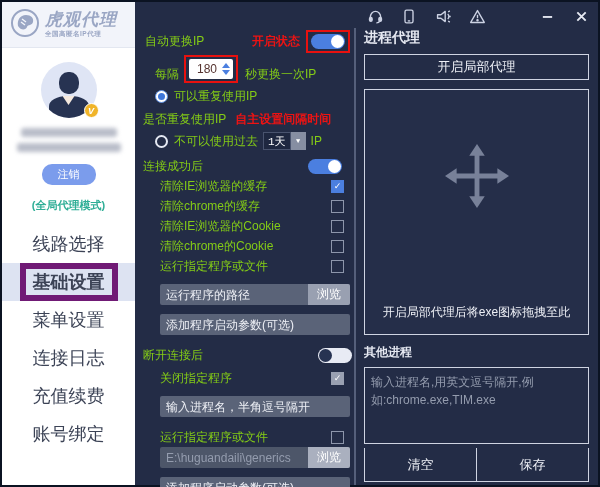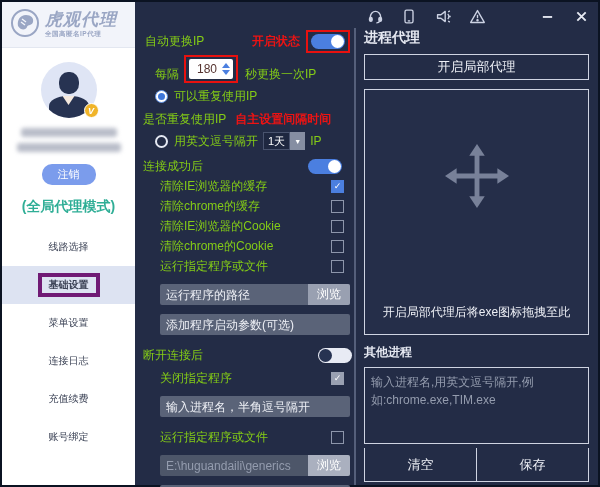--- a/index.html
+++ b/index.html
@@ -20,25 +20,25 @@
   .avatar-wrap { position:relative; width:56px; height:56px; margin:0 auto; }
   .avatar { width:56px; height:56px; border-radius:50%; background:#dfe5f5; overflow:hidden; position:relative; }
   .avatar .head { position:absolute; left:18px; top:10px; width:20px; height:22px; border-radius:45%; background:#273352; }
   .avatar .body { position:absolute; left:8px; top:34px; width:40px; height:22px; border-radius:45% 45% 0 0; background:#273352; }
   .avatar .collar { position:absolute; left:22px; top:34px; width:12px; height:9px; background:#f5e9de; clip-path:polygon(0 0,100% 0,50% 100%); }
   .vip-badge { position:absolute; right:-2px; bottom:0; width:15px; height:15px; border-radius:50%; background:#f0b429; color:#fff; font-size:9px; font-weight:bold; font-style:italic; display:flex; align-items:center; justify-content:center; border:1px solid #fff; }
   .blur-line { margin:4px auto 0; height:9px; border-radius:3px; background:#b9bdc9; filter:blur(2px); }
   .blur-line.l1 { width:96px; margin-top:10px; }
   .blur-line.l2 { width:104px; margin-top:6px; }
   .logout-btn { display:inline-block; margin-top:12px; padding:3px 16px; background:#7b9cec; color:#fff; font-size:11px; border:none; border-radius:10px; cursor:pointer; }
-  .mode-label { margin-top:13px; font-size:14px; color:#2fae96; font-weight:bold; }
+  .mode-label { margin-top:13px; font-size:11px; color:#2fae96; font-weight:bold; }
   .side-menu { margin-top:12px; }
-  .menu-item { height:38px; display:flex; align-items:center; justify-content:center; font-size:10px; color:#3c4356; cursor:pointer; }
+  .menu-item { height:38px; display:flex; align-items:center; justify-content:center; font-size:18px; color:#3c4356; cursor:pointer; }
   .menu-item.active { background:#dde3f2; }
-  .menu-item.active .menu-label { border:4px solid #701a75; padding:1px 7px; font-weight:bold; }
+  .menu-item.active .menu-label { border:6px solid #701a75; padding:1px 7px; font-weight:bold; }
   .version { position:absolute; bottom:4px; left:0; width:100%; text-align:center; font-size:11px; color:#474e60; }
 
   
   .dark-area { position:absolute; left:133px; top:0; right:0; bottom:0; background:#232c46; }
 
   
   .titlebar-icons { position:absolute; top:5px; right:8px; display:flex; align-items:center; gap:16px; z-index:5; }
   .tb-icon { width:18px; height:18px; display:flex; align-items:center; justify-content:center; cursor:pointer; }
   .tb-icon svg { display:block; }
   .tb-gap { width:20px; }
@@ -65,21 +65,21 @@
   .tri-up { width:0; height:0; border-left:4px solid transparent; border-right:4px solid transparent; border-bottom:5px solid #4b7fe0; }
   .tri-down { width:0; height:0; border-left:4px solid transparent; border-right:4px solid transparent; border-top:5px solid #4b7fe0; }
   .row2 .suffix { margin-left:7px; }
   .row3 { margin-top:4px; height:18px; }
   .row3 .red-text { margin-left:9px; }
   .radio-row { margin-top:3px; height:20px; margin-left:12px; }
   .radio { width:13px; height:13px; border-radius:50%; margin-right:6px; cursor:pointer; flex:none; }
   .radio.sel { background:#fff; border:1px solid #5b8de0; display:flex; align-items:center; justify-content:center; }
   .radio.sel::after { content:""; width:7px; height:7px; border-radius:50%; background:#3f77d9; }
   .radio.unsel { border:2px solid #e4e8f2; background:transparent; }
-  .dd { display:flex; margin:12px 5px; height:18px; cursor:pointer; }
+  .dd { display:flex; margin:12px 5px; height:18px; cursor:pointer;font-family:Liberation Mono, monospace; }
   .dd-val { background:#1e2740; border:1px solid #49536e; color:#fff; font-size:11px; padding:0 4px; display:flex; align-items:center; }
   .dd-btn { width:15px; background:#868ea2; color:#fff; font-size:7px; display:flex; align-items:center; justify-content:center; }
   .row6 { margin-top:5px; height:20px; padding-right:11px; }
   .cb-row { height:20px; padding-right:9px; }
   .cb-row .lbl { margin-left:17px; }
   .checkbox { width:13px; height:13px; border:1px solid #8d96ab; margin-left:auto; display:flex; align-items:center; justify-content:center; font-size:9px; color:#fff; cursor:pointer; flex:none; }
   .checkbox.on { background:#4b7fe0; border-color:#4b7fe0; }
   .checkbox.gray-on { background:#99a0b1; border-color:#99a0b1; }
   .input-row { position:relative; margin:8px 0 0 17px; width:190px; height:21px; }
   .g-input { width:100%; height:100%; background:#5a6378; border:none; border-radius:2px; color:#eef0f6; font-size:12px; padding:0 6px; font-family:inherit; }
@@ -87,21 +87,21 @@
   .g-input.dim { background:#4d5669; color:#949cae; }
   .g-input.dim::placeholder { color:#949cae; }
   .browse-btn { position:absolute; right:0; top:0; width:42px; height:21px; background:#99a0b1; border:none; color:#fff; font-size:12px; border-radius:0 2px 2px 0; cursor:pointer; font-family:inherit; }
   .browse-btn.lite { background:#aab0bf; }
   .row-disc { margin-top:10px; height:20px; padding-right:1px; }
   .row-close { margin-top:3px; height:20px; padding-right:9px; }
   .row-close .lbl { margin-left:17px; }
   .row-runfile { margin-top:11px; height:18px; padding-right:9px; }
   .row-runfile .lbl { margin-left:17px; }
   .mt9 { margin-top:9px; }
-  .mt7 { margin-top:9px; }
+  .mt7 { margin-top:1px; }
 
   
   .v-divider { position:absolute; left:219px; top:26px; bottom:0; width:2px; background:#555f7a; cursor:pointer; }
 
   
   .right-panel { position:absolute; left:222px; top:0; right:0; bottom:0; padding:27px 9px 0 7px; color:#e6e9f2; }
   .rp-title { font-size:14px; font-weight:bold; }
   .outline-btn { margin-top:7px; width:100%; height:26px; background:transparent; border:1px solid #cfd4e2; color:#eef0f6; font-size:13px; cursor:pointer; font-family:inherit; }
   .drop-zone { margin-top:9px; height:246px; border:1px solid #cfd4e2; background:#252e49; position:relative; }
   .cross-icon { position:absolute; left:50%; top:88px; transform:translate(-50%,-50%); }
@@ -245,21 +245,21 @@
         <span class="lbl">可以重复使用IP</span>
       </div>
 
       <div class="s-row row3">
         <span class="lbl">是否重复使用IP</span>
         <span class="red-text">自主设置间隔时间</span>
       </div>
 
       <div class="s-row radio-row">
         <span class="radio unsel"></span>
-        <span class="lbl">用英文逗号隔开</span>
+        <span class="lbl">不可以使用过去</span>
         <span class="dd">
           <span class="dd-val">1天</span>
           <span class="dd-btn">▼</span>
         </span>
         <span class="lbl">IP</span>
       </div>
 
       <div class="s-row row6">
         <span class="lbl">连接成功后</span>
         <span class="toggle on" style="margin-left:auto">

